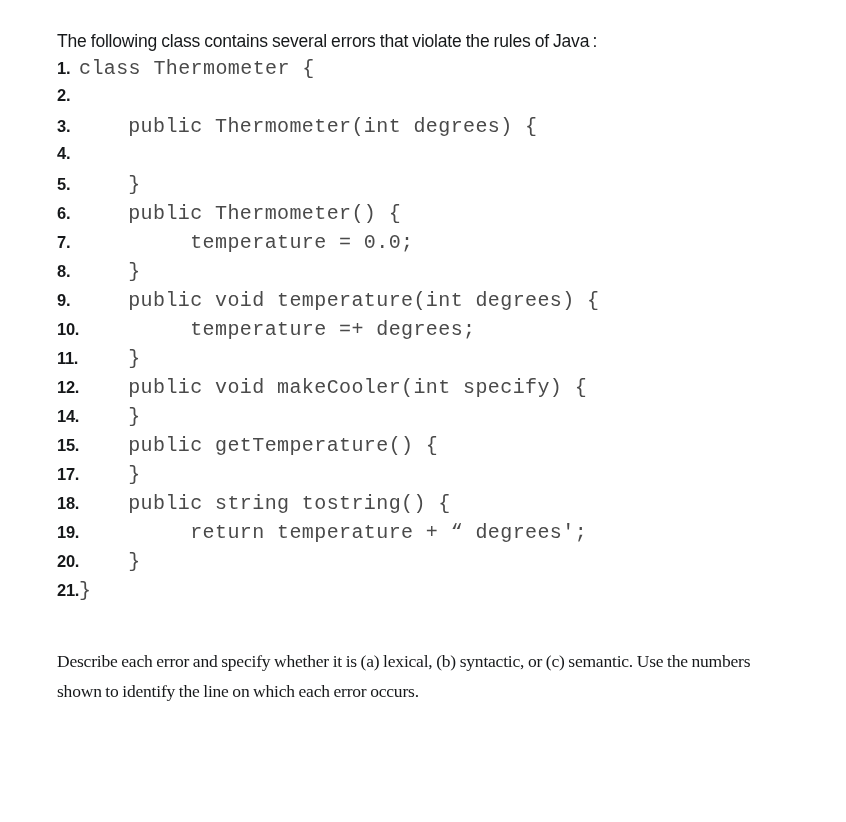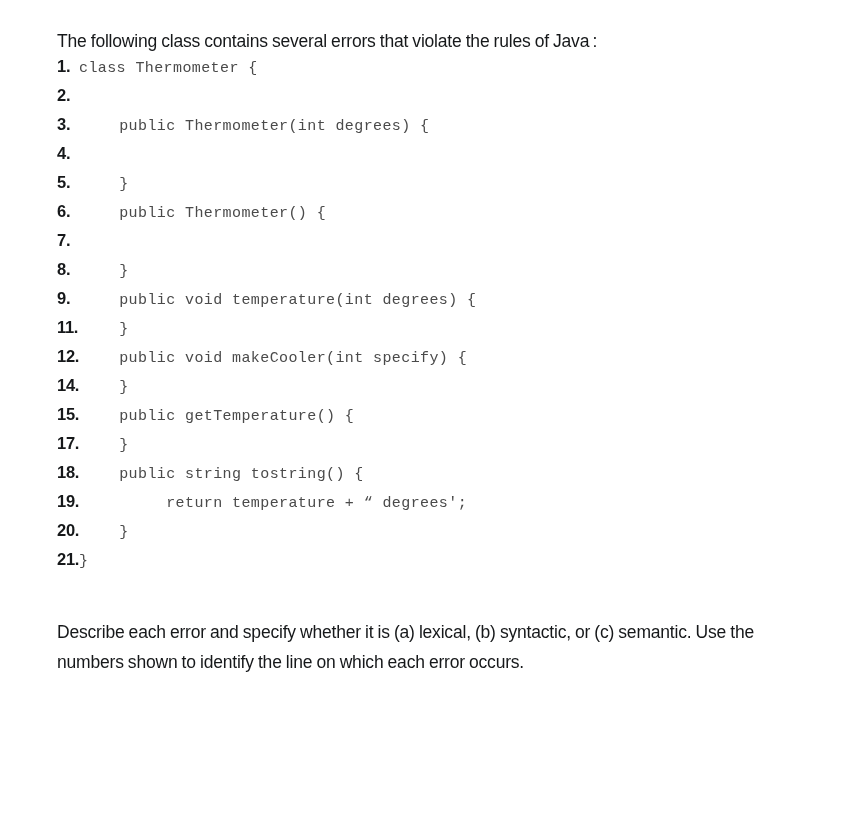--- a/index.html
+++ b/index.html
@@ -32,20 +32,21 @@
     color: #16181a;
     width: 712px;
     word-spacing: -0.5px;
   }
   #intro-paragraph {
     margin: 0 0 1px 0;
     white-space: nowrap;
   }
   #question-paragraph {
     margin: 0;
+    font-family: Liberation Serif, serif;
   }
 
   
   .listing {
     margin: 0;
     padding: 0;
     list-style: none;
   }
   .code-line {
     display: flex;
@@ -58,21 +59,21 @@
     text-align: left;
     font-family: "Liberation Sans", sans-serif;
     font-size: 16.5px;
     font-weight: bold;
     color: #16181a;
     letter-spacing: -0.3px;
   }
   .code-text {
     flex: 1 1 auto;
     font-family: "Liberation Mono", "DejaVu Sans Mono", monospace;
-    font-size: 15px;
+    font-size: 20px;
     color: #4a4a4a;
     white-space: pre;
     letter-spacing: 0.4px;
   }
   
   .code-line.tight .line-number { width: 22px; }
   .code-line.tight .code-text { margin-left: 0; }
 
   .gap-after-listing { height: 38px; }
 </style>
@@ -101,28 +102,33 @@
       <li class="code-line">
         <span class="line-number">5.</span>
         <span class="code-text">   }</span>
       </li>
       <li class="code-line">
         <span class="line-number">6.</span>
         <span class="code-text">   public Thermometer() {</span>
       </li>
       <li class="code-line">
         <span class="line-number">7.</span>
+        <span class="code-text">        temperature = 0.0;</span>
       </li>
       <li class="code-line">
         <span class="line-number">8.</span>
         <span class="code-text">   }</span>
       </li>
       <li class="code-line">
         <span class="line-number">9.</span>
         <span class="code-text">   public void temperature(int degrees) {</span>
+      </li>
+      <li class="code-line">
+        <span class="line-number">10.</span>
+        <span class="code-text">        temperature =+ degrees;</span>
       </li>
       <li class="code-line">
         <span class="line-number">11.</span>
         <span class="code-text">   }</span>
       </li>
       <li class="code-line">
         <span class="line-number">12.</span>
         <span class="code-text">   public void makeCooler(int specify) {</span>
       </li>
       <li class="code-line">

